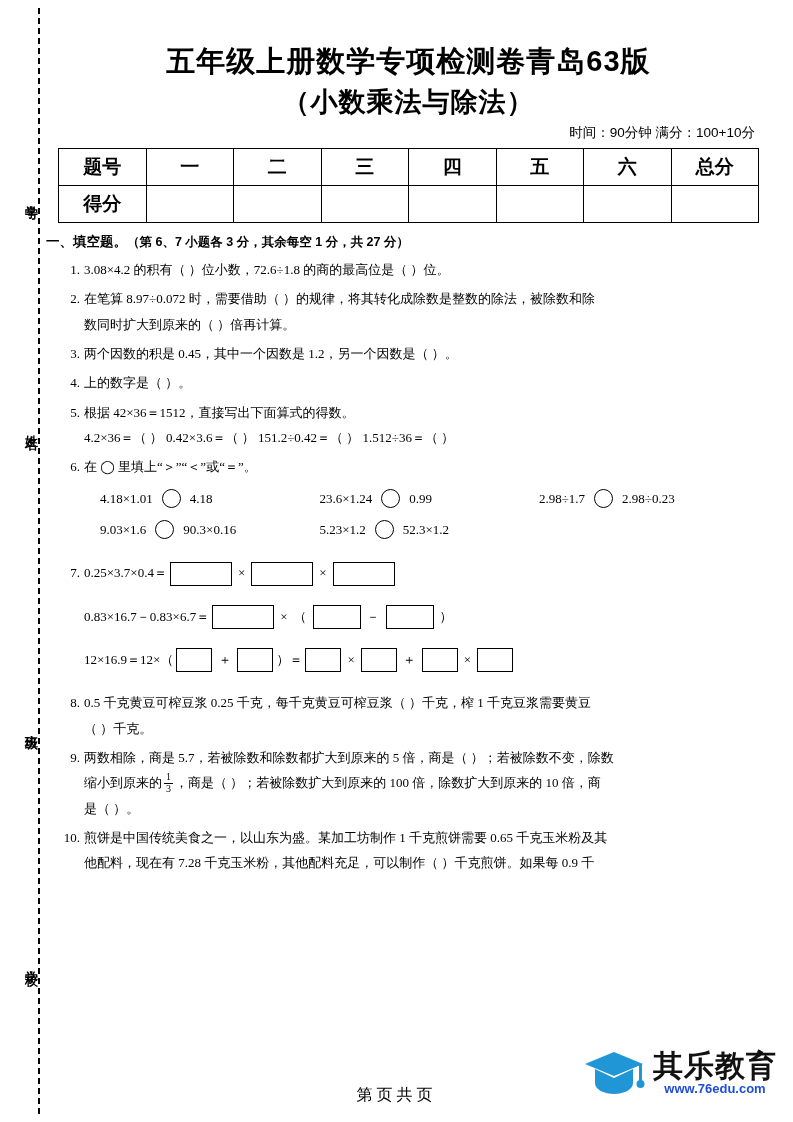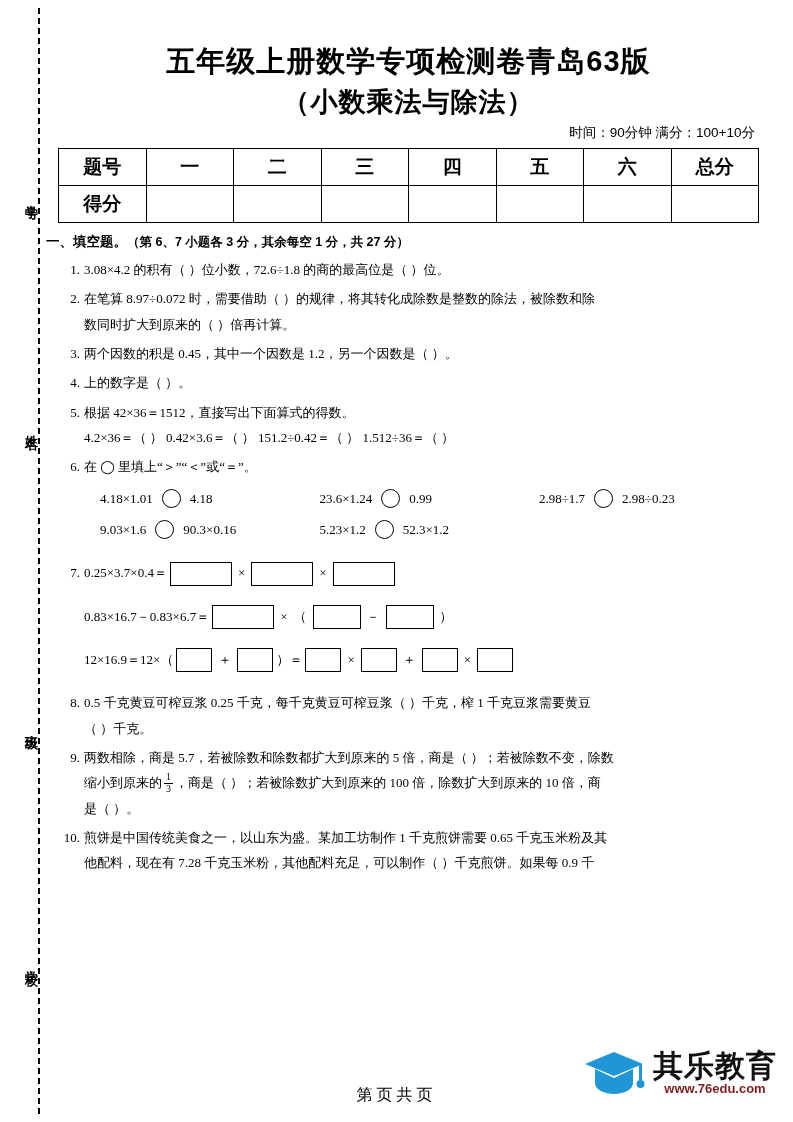--- a/index.html
+++ b/index.html
@@ -170,21 +170,21 @@
   }
   .logo .cap{margin-right:8px;}
   .logo .txt{
     display:flex;flex-direction:column;line-height:1.05;
   }
   .logo .cn{
     font-size:30px;font-weight:bold;color:#111;
     font-family:"Liberation Sans", sans-serif;letter-spacing:1px;
   }
   .logo .url{
-    font-size:13px;color:#7f1d1d;font-weight:bold;
+    font-size:13px;color:#1d4ed8;font-weight:bold;
     font-family:"Liberation Sans", sans-serif;text-align:center;
   }
 </style>
 </head>
 <body>
 
 <div class="page">
 
   <div class="cutline"></div>
 

